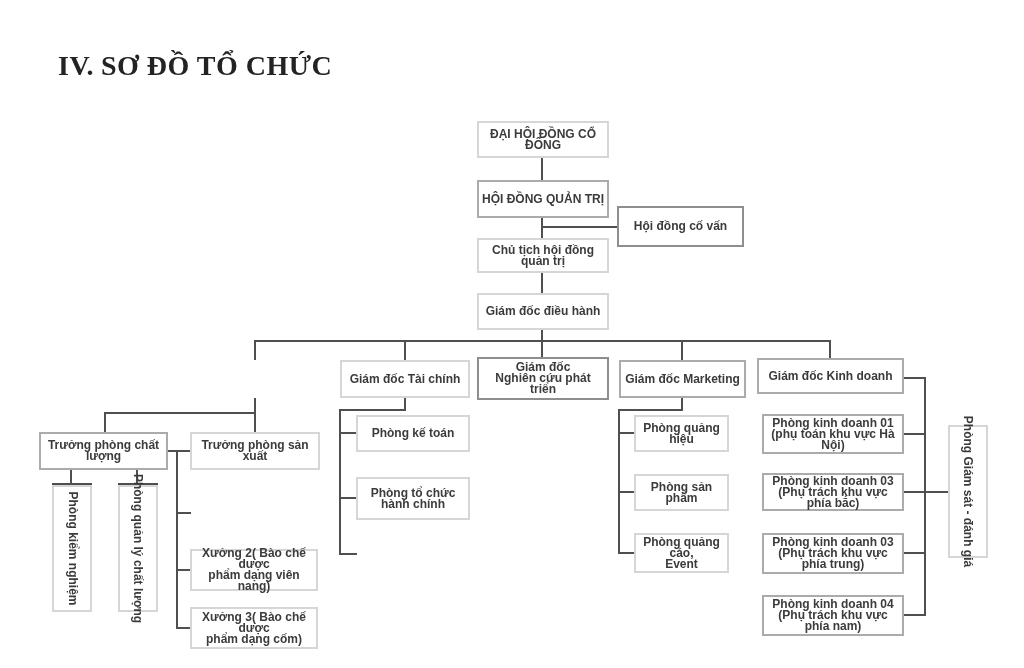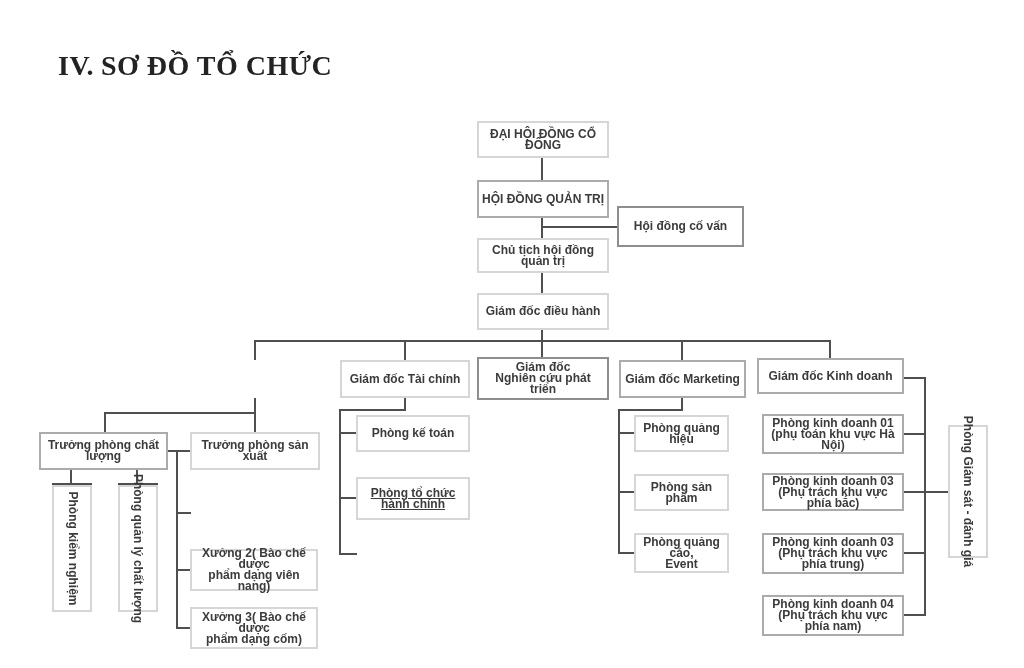--- a/index.html
+++ b/index.html
@@ -151,21 +151,21 @@
       <div class="label">
         <div>Xưởng 3( Bào chế dược</div>
         <div>phẩm dạng cốm)</div>
       </div>
     </div>
     <div class="node b-light" style="left: 356px; top: 415px; width: 114px; height: 37px;">
       <div class="label">
         <div>Phòng kế toán</div>
       </div>
     </div>
-    <div class="node b-light" style="left: 356px; top: 477px; width: 114px; height: 43px; text-decoration: underline;">
+    <div class="node b-light" style="left: 356px; top: 477px; width: 114px; height: 43px;">
       <div class="label">
         <div>Phòng tổ chức</div>
         <div>hành chính</div>
       </div>
     </div>
     <div class="node b-light" style="left: 634px; top: 415px; width: 95px; height: 37px;">
       <div class="label">
         <div>Phòng quảng hiệu</div>
       </div>
     </div>

